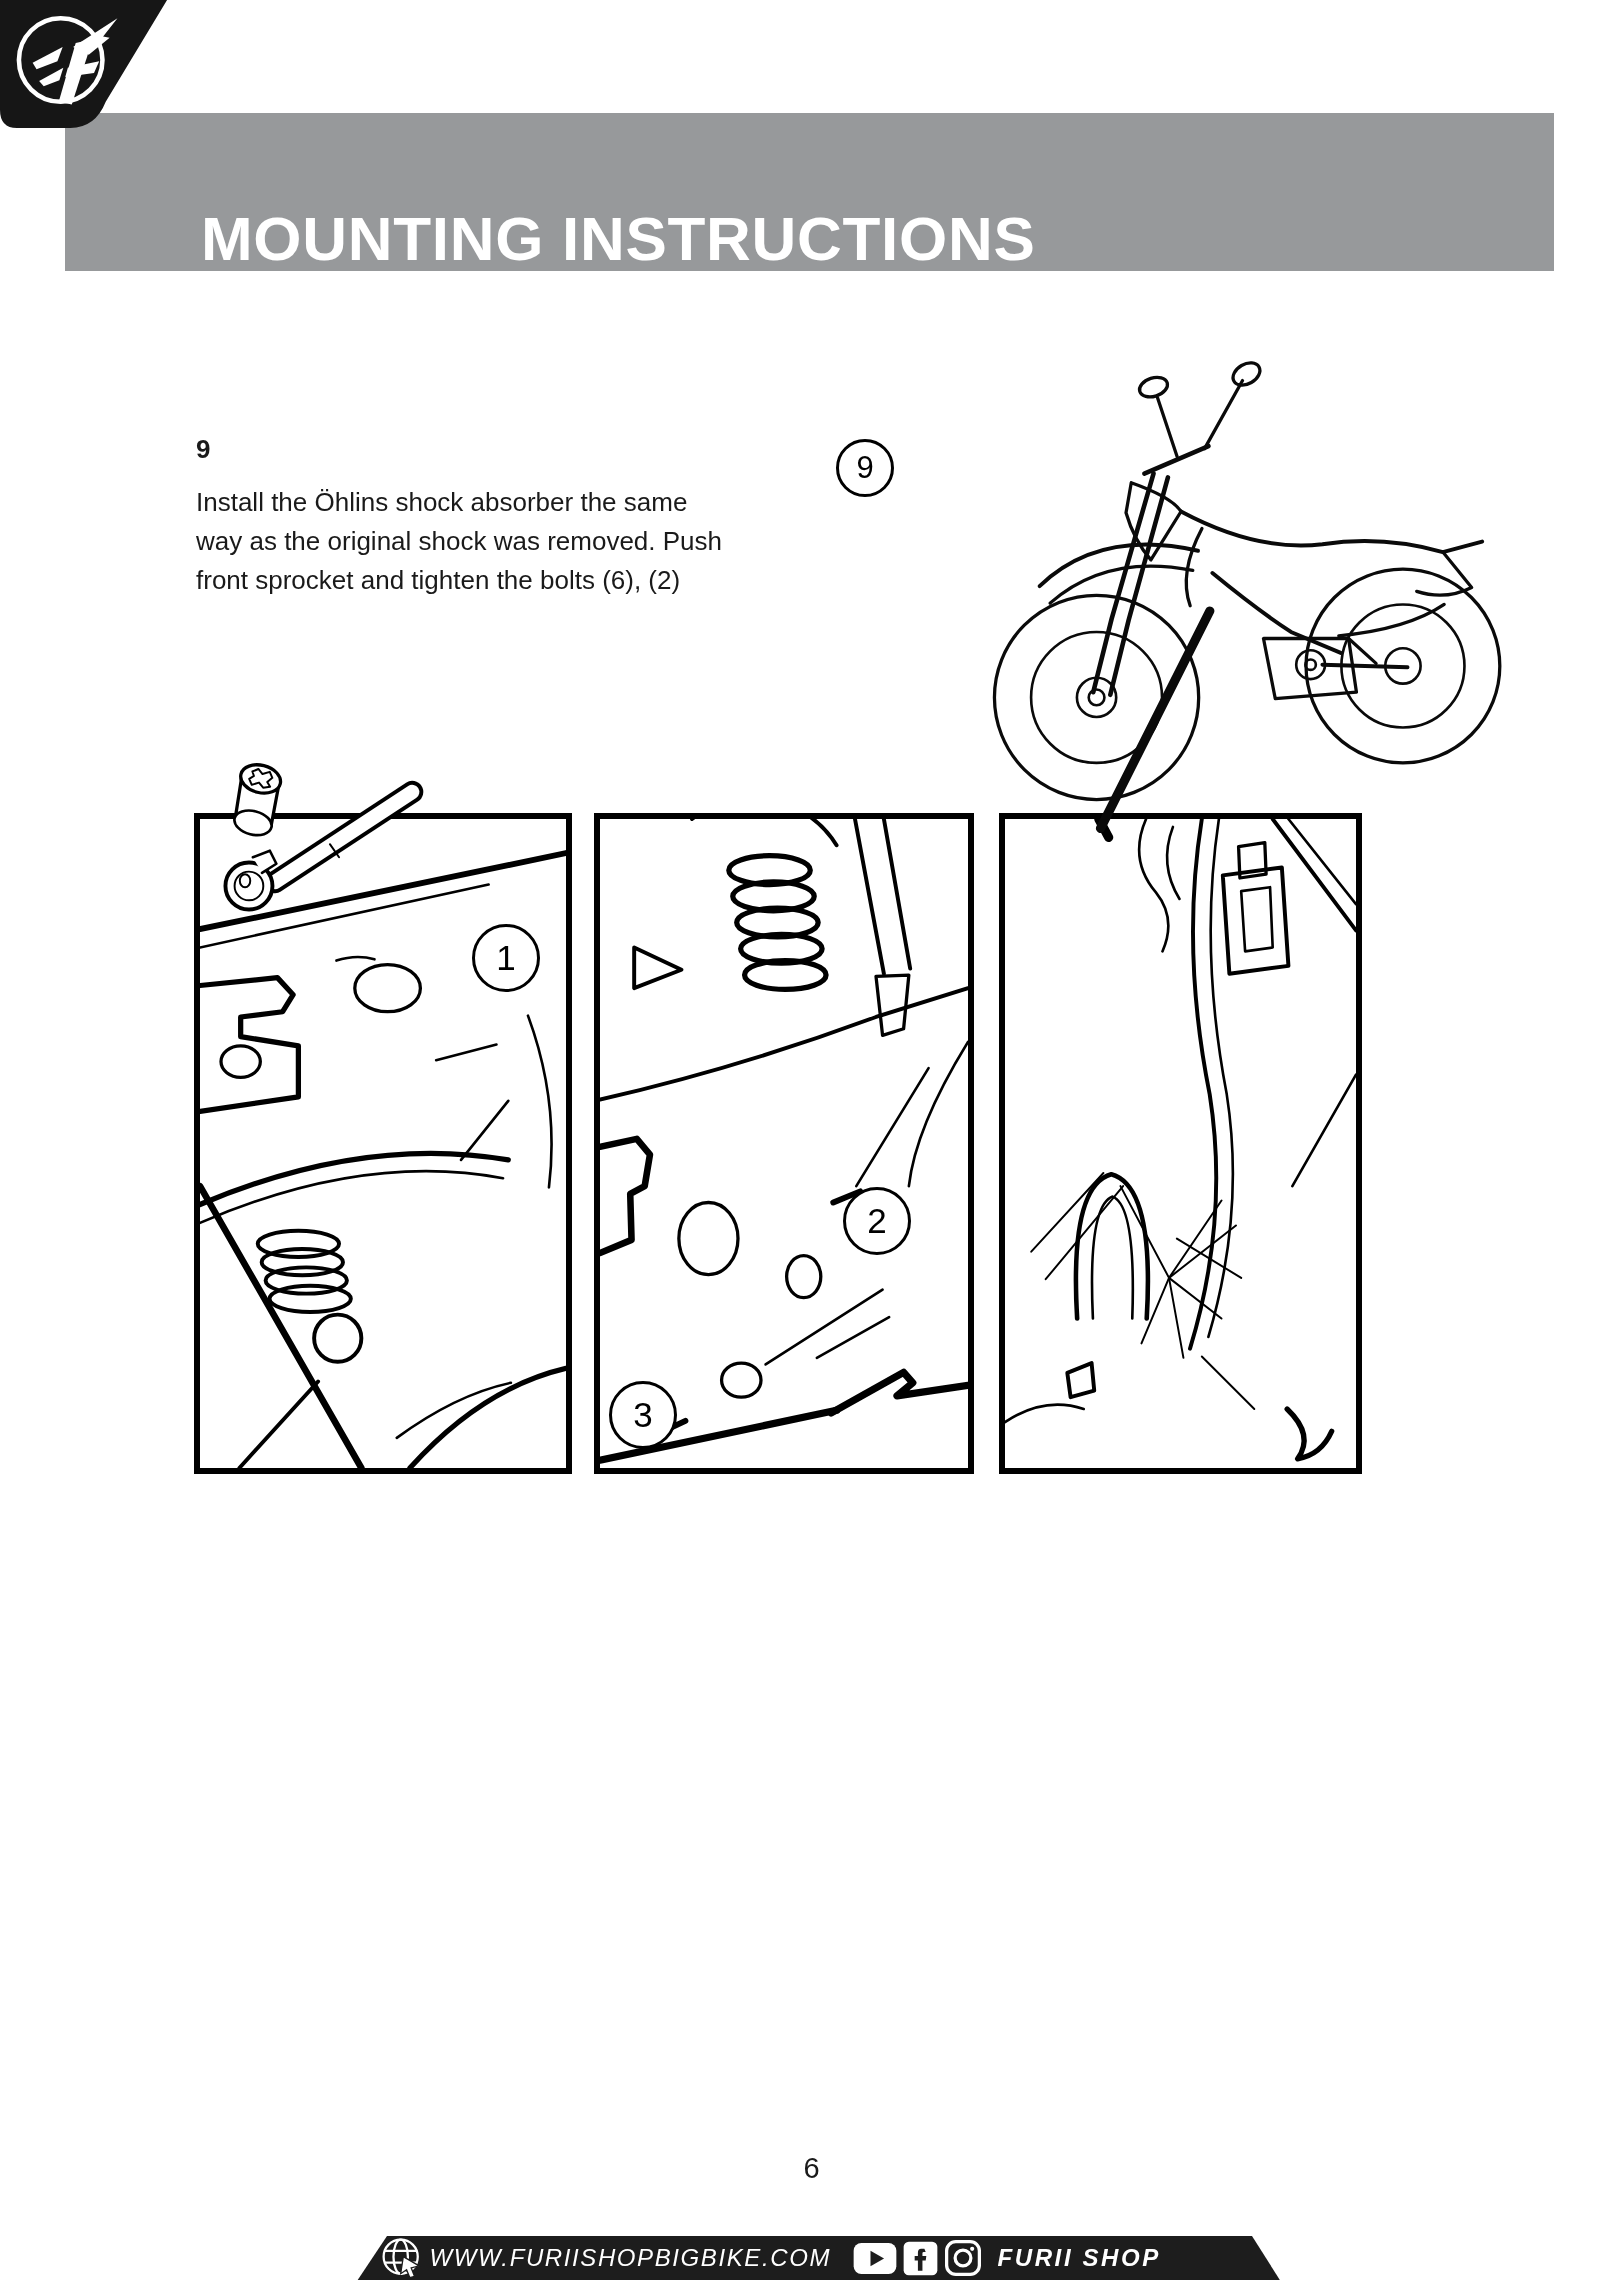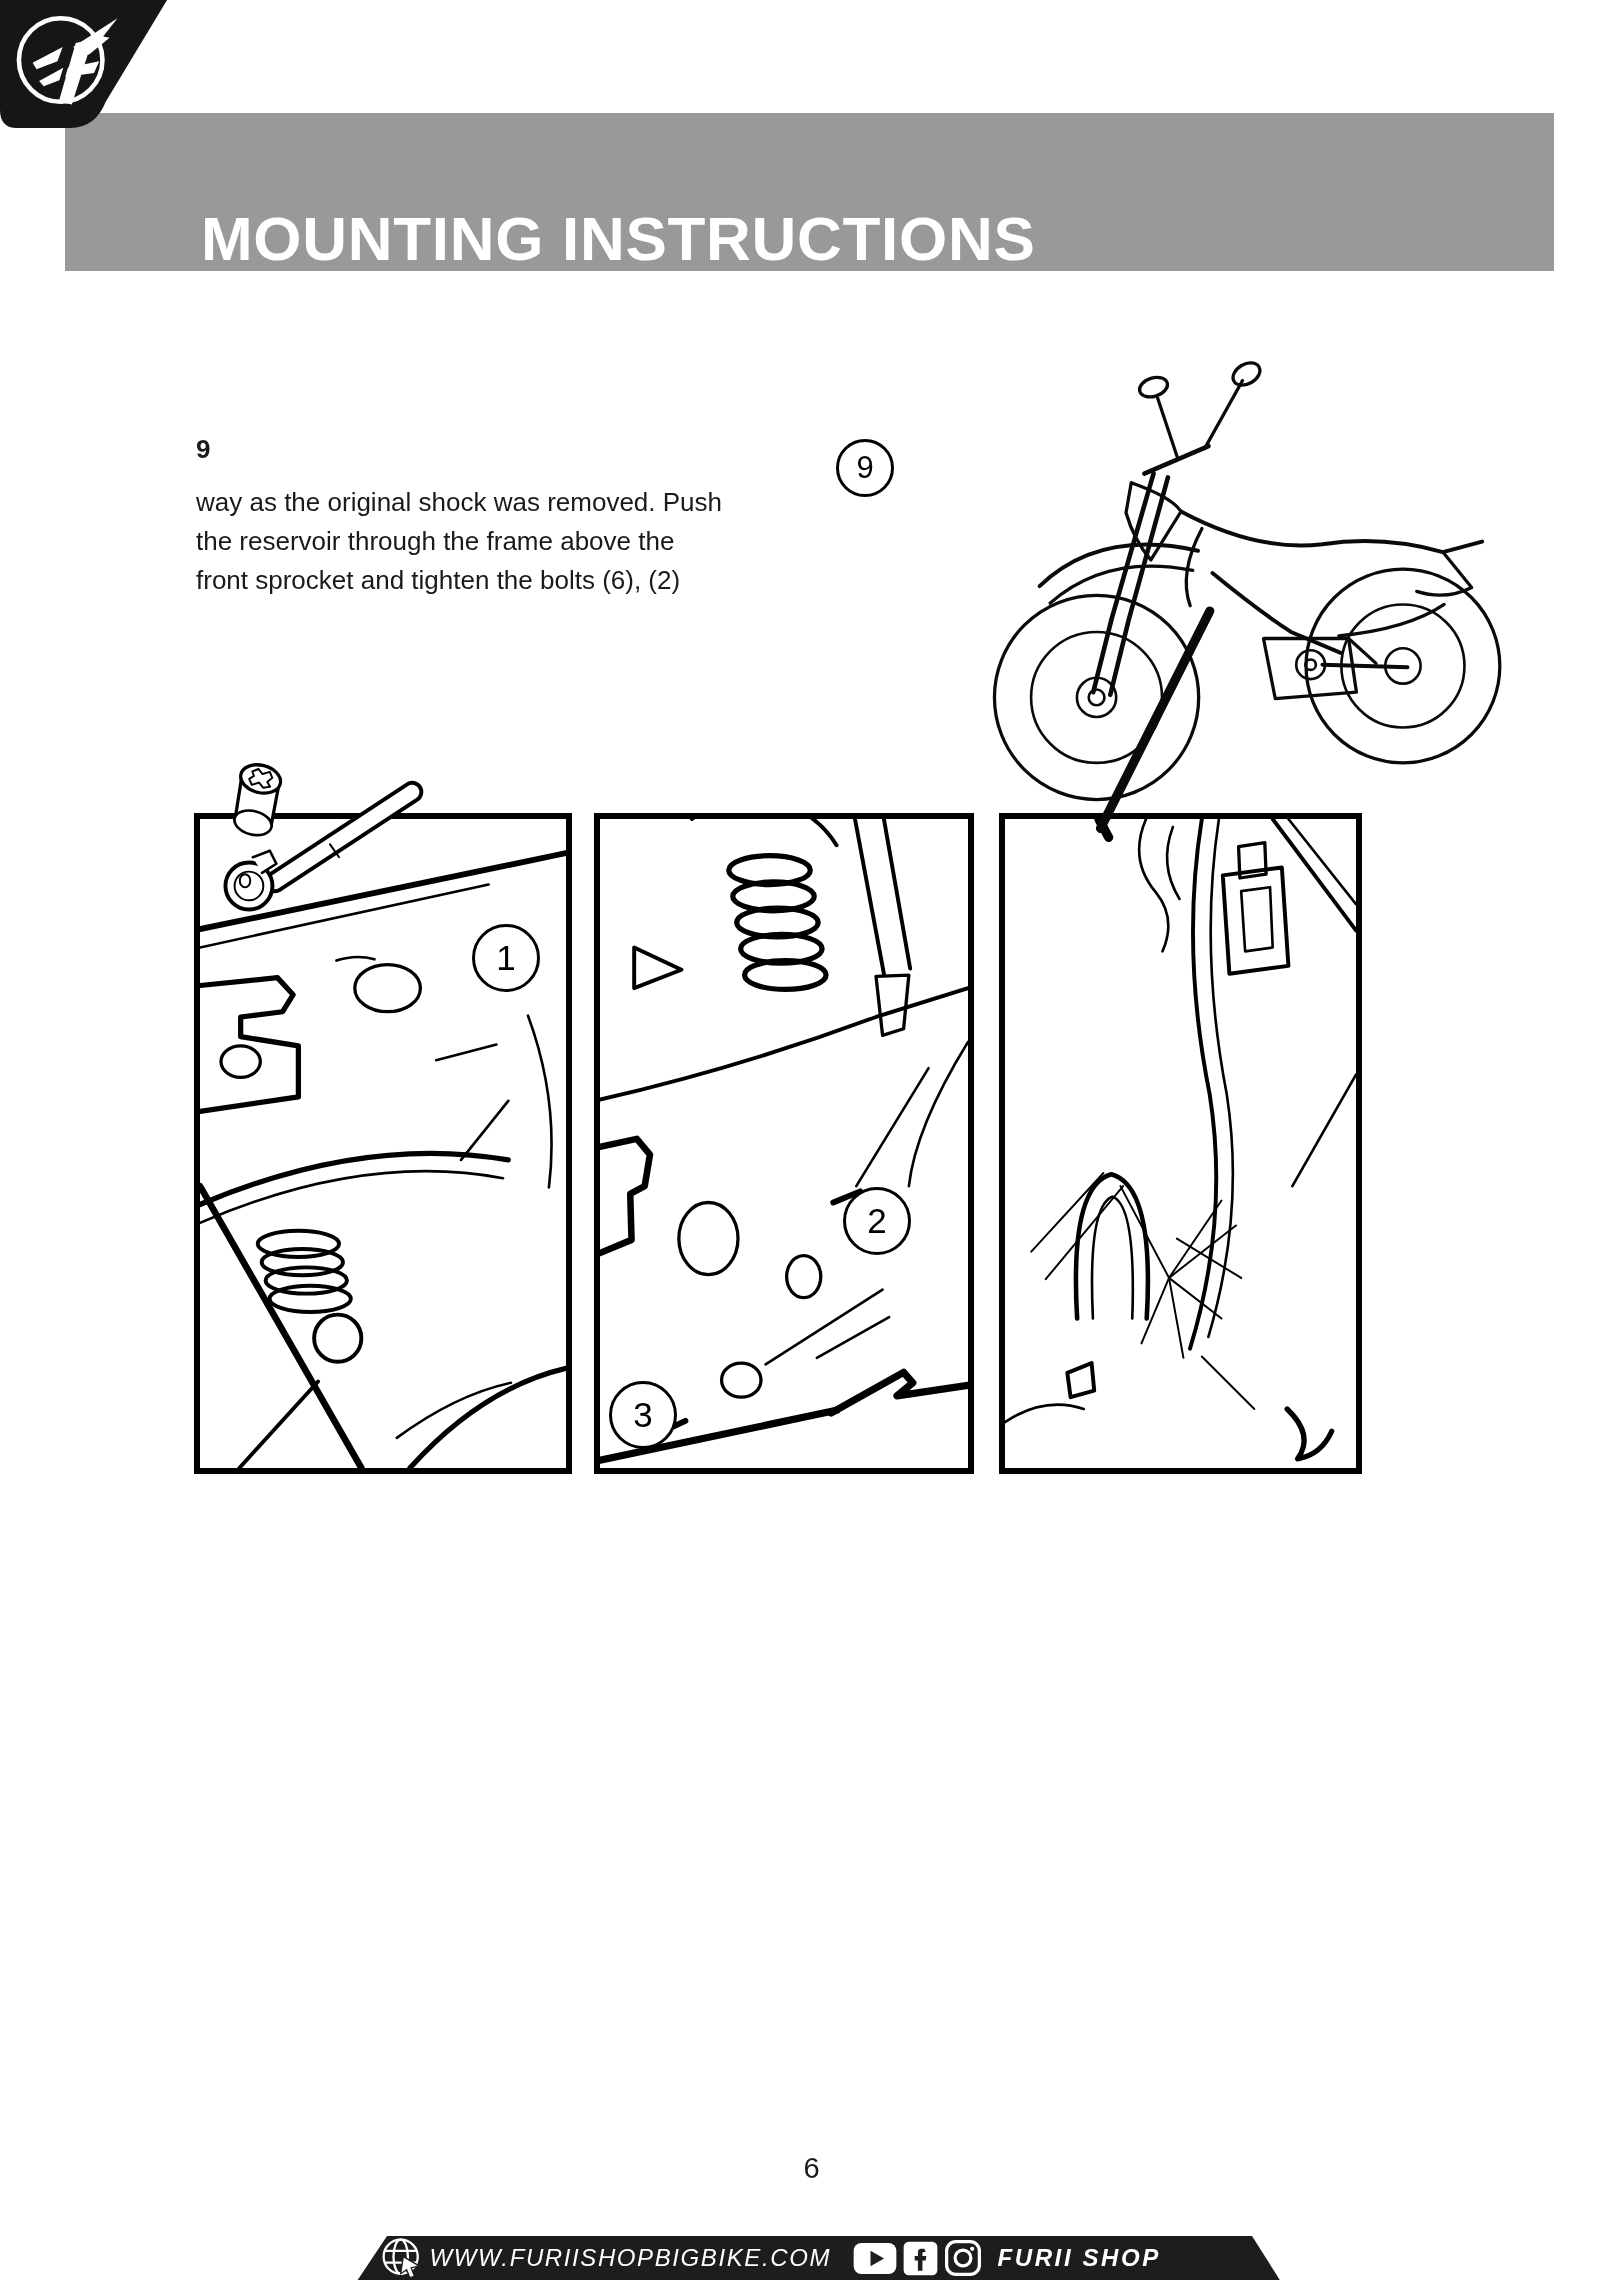--- a/index.html
+++ b/index.html
@@ -72,22 +72,22 @@
       <polygon points="104,104 152,94 144,112 100,118" fill="#fff"></polygon>
     </svg>
   </div>
 
   <div class="title-band" style="background:#97999b">
     <h1 class="page-title">MOUNTING INSTRUCTIONS</h1>
   </div>
 
   <div class="step-block">
     <div class="step-number">9</div>
+    <div class="step-line">Install the Öhlins shock absorber the same</div>
     <div class="step-line">way as the original shock was removed. Push</div>
-    <div class="step-line">the reservoir through the frame above the</div>
     <div class="step-line">front sprocket and tighten the bolts (6), (2)</div>
   </div>
 
   <div class="callout small" style="left:836px;top:439px;width:58px;height:58px;">9</div>
 
   <div class="bike-figure">
     <svg viewBox="0 0 860 728" fill="none" stroke="#0a0a0a" stroke-width="5" stroke-linecap="round" stroke-linejoin="round">
 
       <circle cx="175" cy="520" r="156"></circle>
       <circle cx="175" cy="520" r="100" stroke-width="4"></circle>

